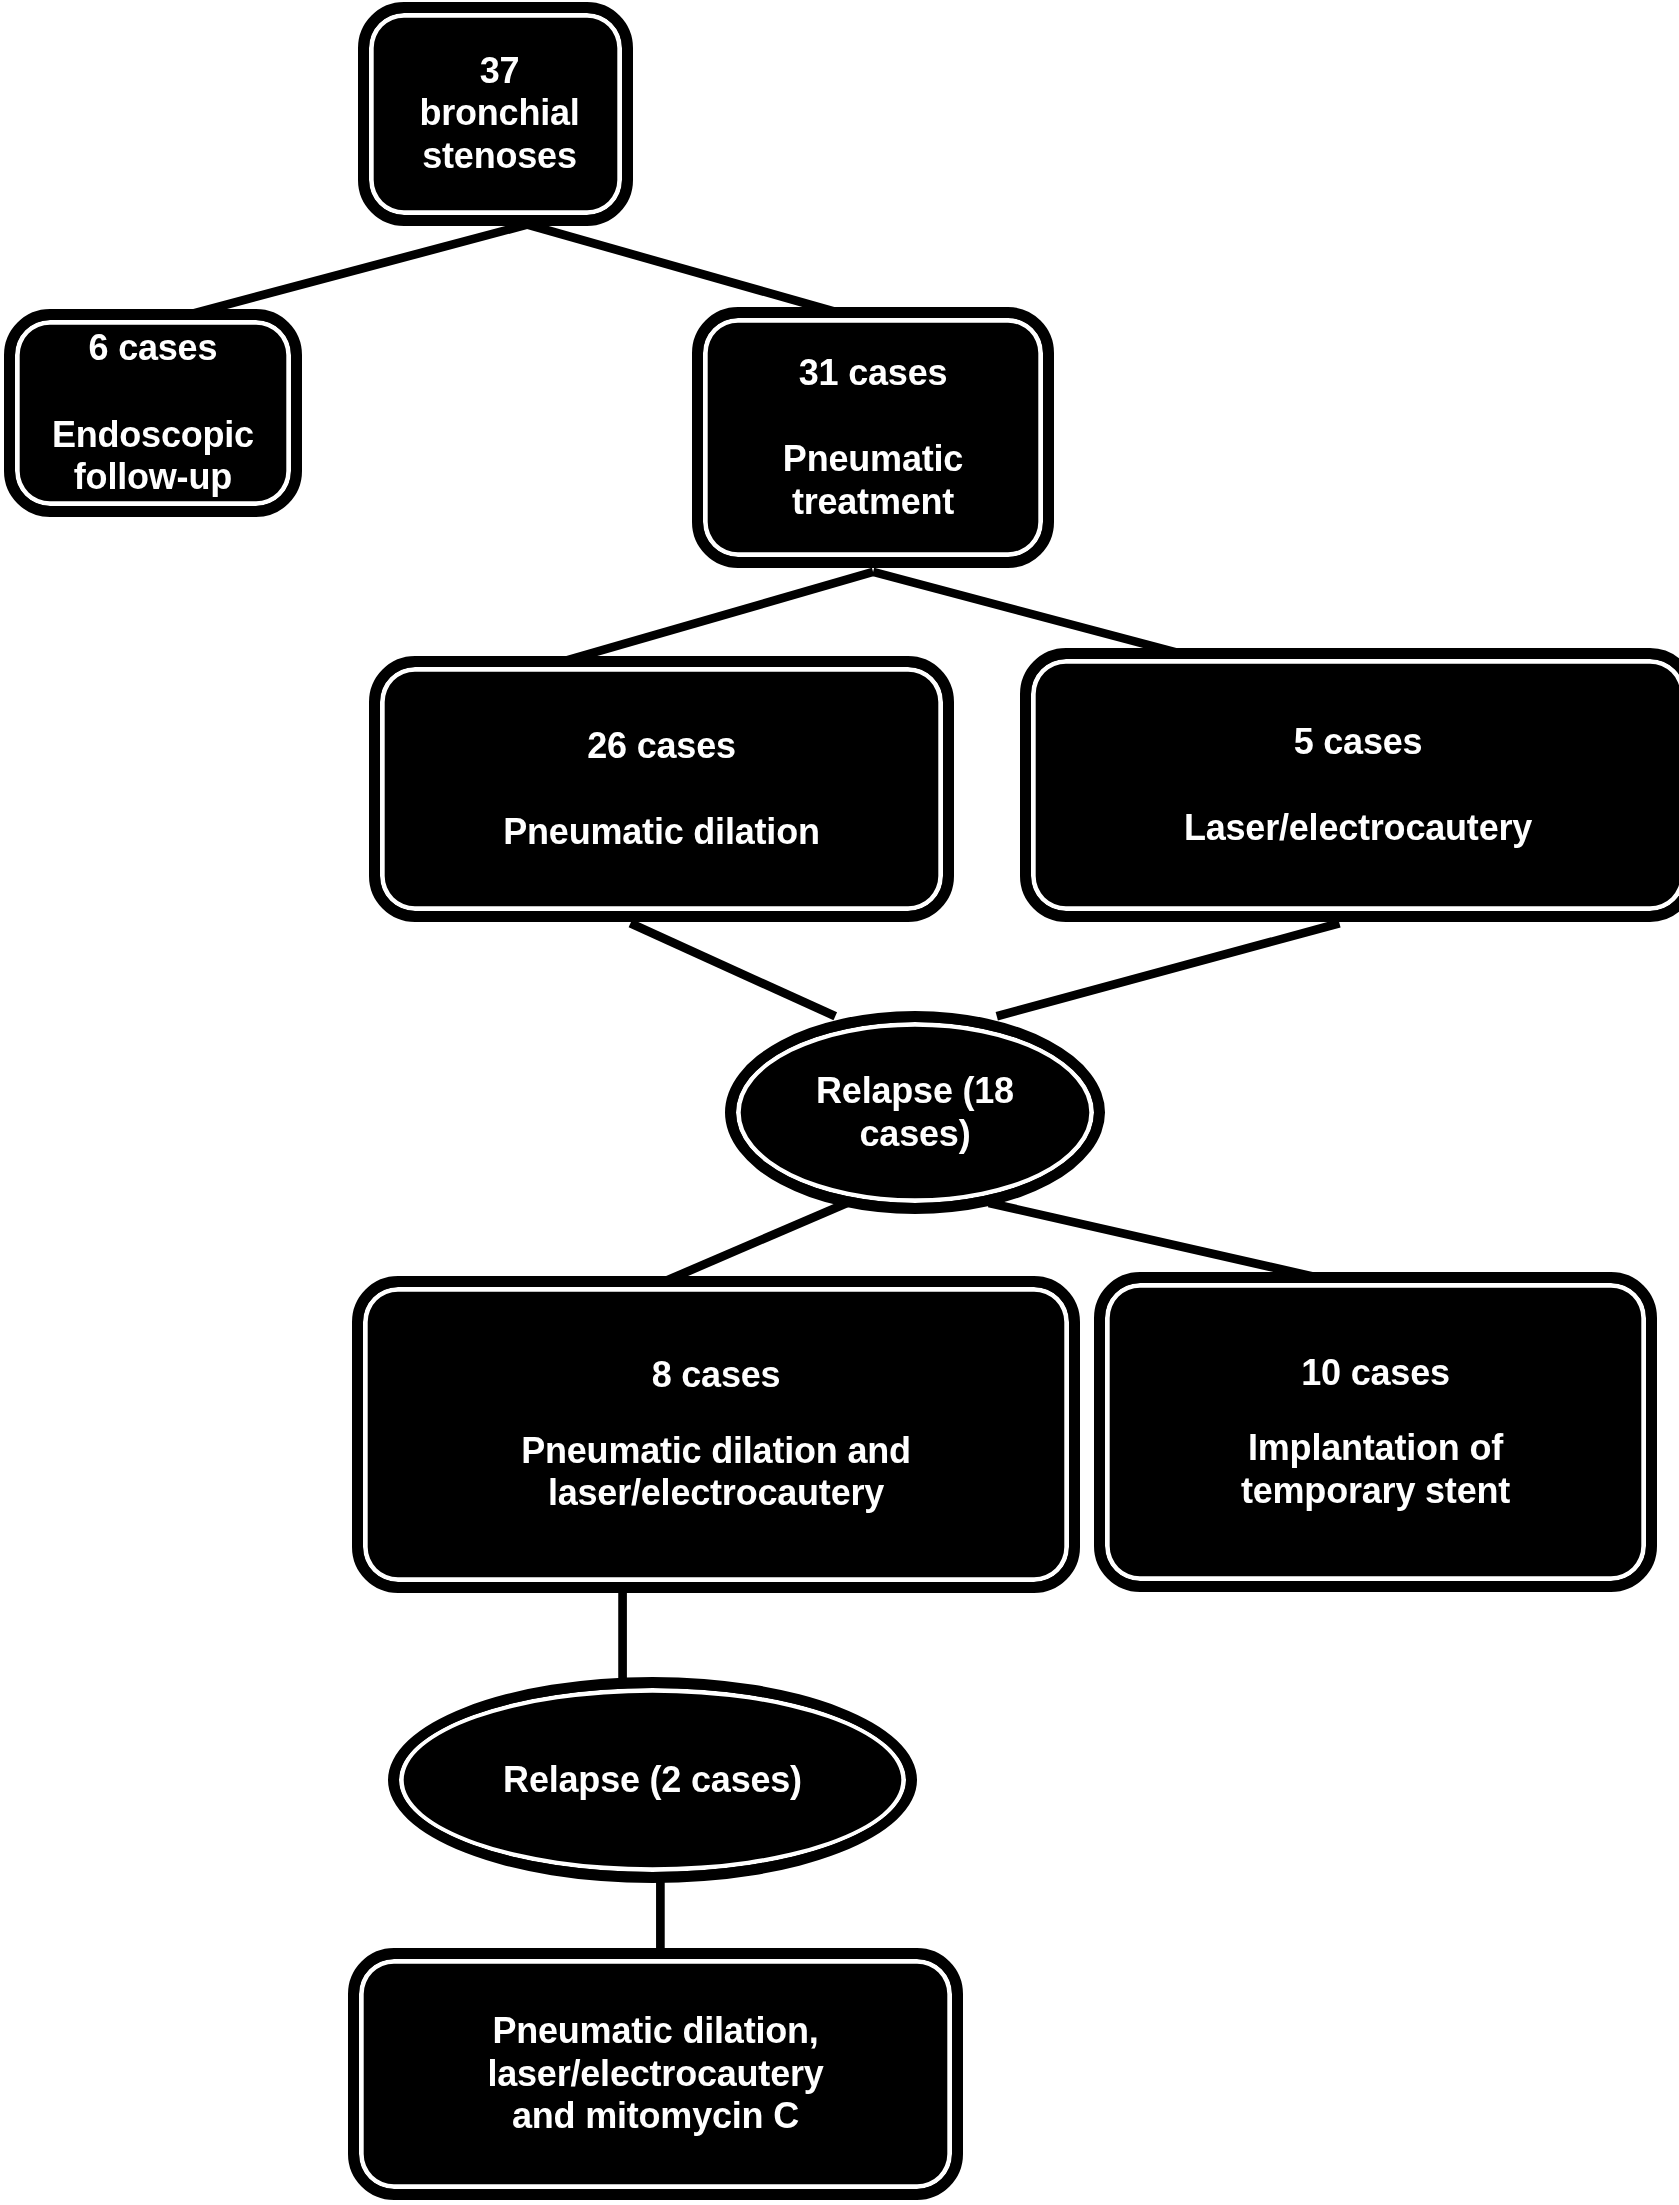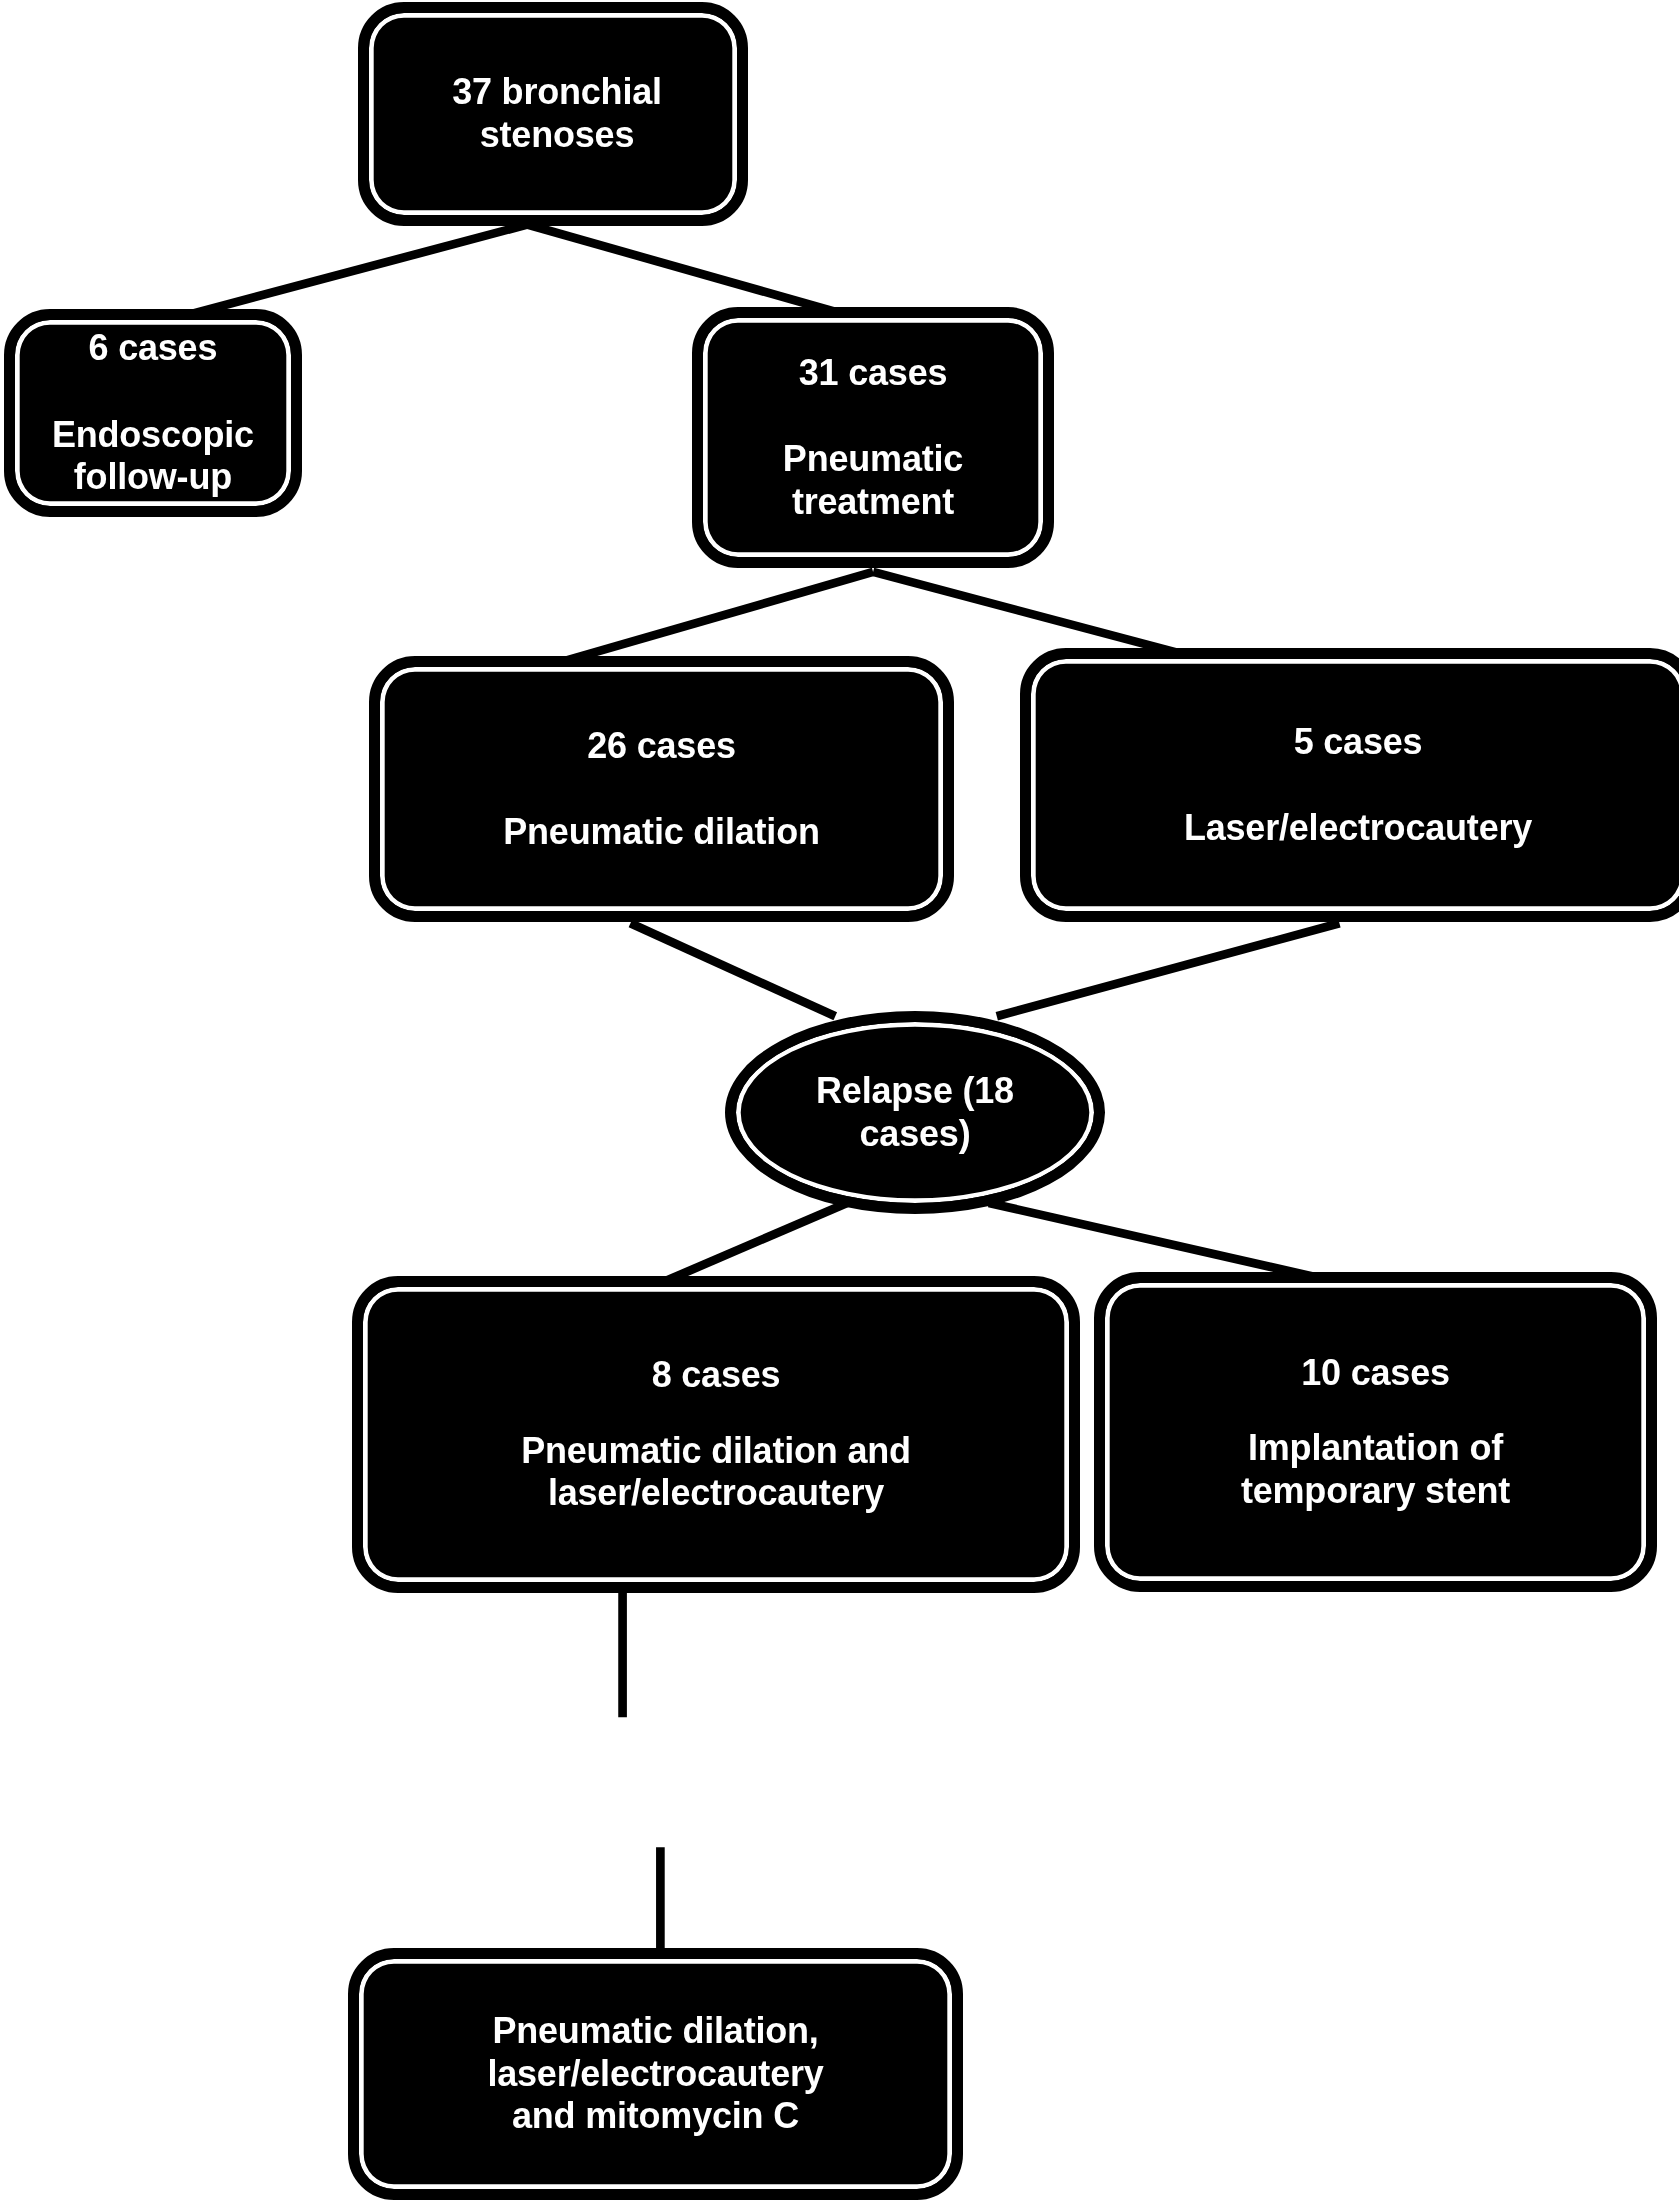--- a/index.html
+++ b/index.html
@@ -100,21 +100,21 @@
     <path d="M 1700 1172 L 1265 1290" stroke="#000000" stroke-width="11" fill="none"></path>
 
     <path d="M 1075 1527 L 840 1628" stroke="#000000" stroke-width="11" fill="none"></path>
     <path d="M 1255 1527 L 1700 1628" stroke="#000000" stroke-width="11" fill="none"></path>
 
     <path d="M 790 2022 L 790 2180" stroke="#000000" stroke-width="11" fill="none"></path>
 
     <path d="M 838 2345 L 838 2500" stroke="#000000" stroke-width="11" fill="none"></path>
   </svg>
 
-  <div class="node box" style="left:358px; top:1.6px; width:390px; height:224px;padding-left:8px;">
+  <div class="node box" style="left:358px; top:1.6px; width:275px; height:224px;padding-left:8px;">
     <div class="node-inner">
       <div class="line label">37 bronchial stenoses</div>
     </div>
   </div>
 
   <div class="node box" style="left:3.9px; top:309px; width:298px; height:208px;">
     <div class="node-inner">
       <div class="line count">6 cases</div>
       <div class="gap"></div>
       <div class="line label">Endoscopic follow-up</div>
@@ -162,20 +162,25 @@
 
   <div class="node box" style="left:1094px; top:1272px; width:563px; height:320px;">
     <div class="node-inner">
       <div class="line count">10 cases</div>
       <div class="gap-sm"></div>
       <div class="line label">Implantation of
 temporary stent</div>
     </div>
   </div>
 
+  <div class="node ellipse" style="left:388px; top:1677px; width:529px; height:206px;">
+    <div class="node-inner">
+      <div class="line label">Relapse (2 cases)</div>
+    </div>
+  </div>
 
   <div class="node box" style="left:348px; top:1948px; width:615px; height:252px;">
     <div class="node-inner">
       <div class="line label">Pneumatic dilation,
 laser/electrocautery
 and mitomycin C</div>
     </div>
   </div>
 
 </div>

